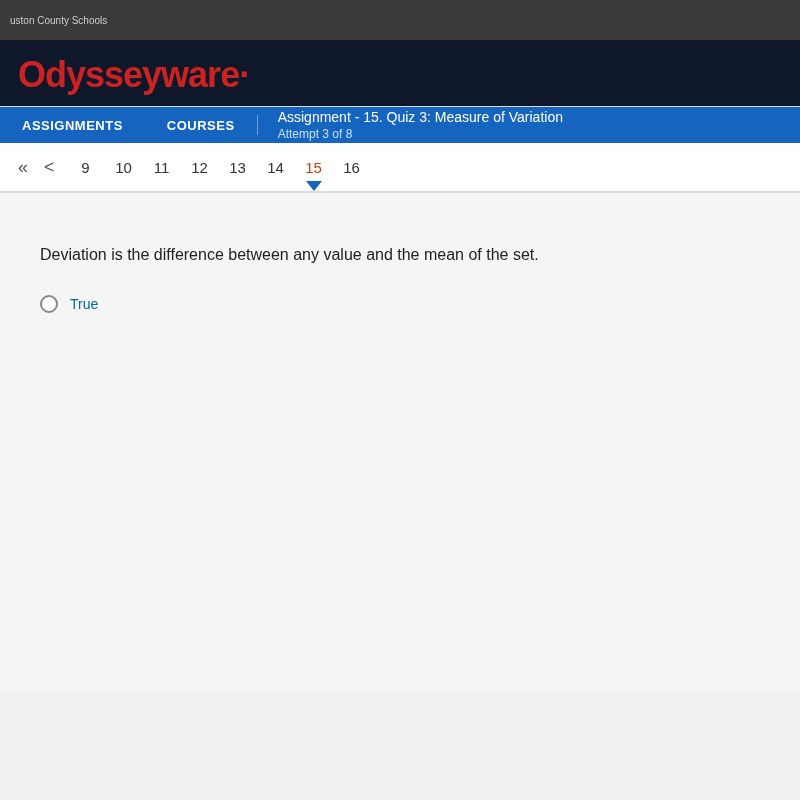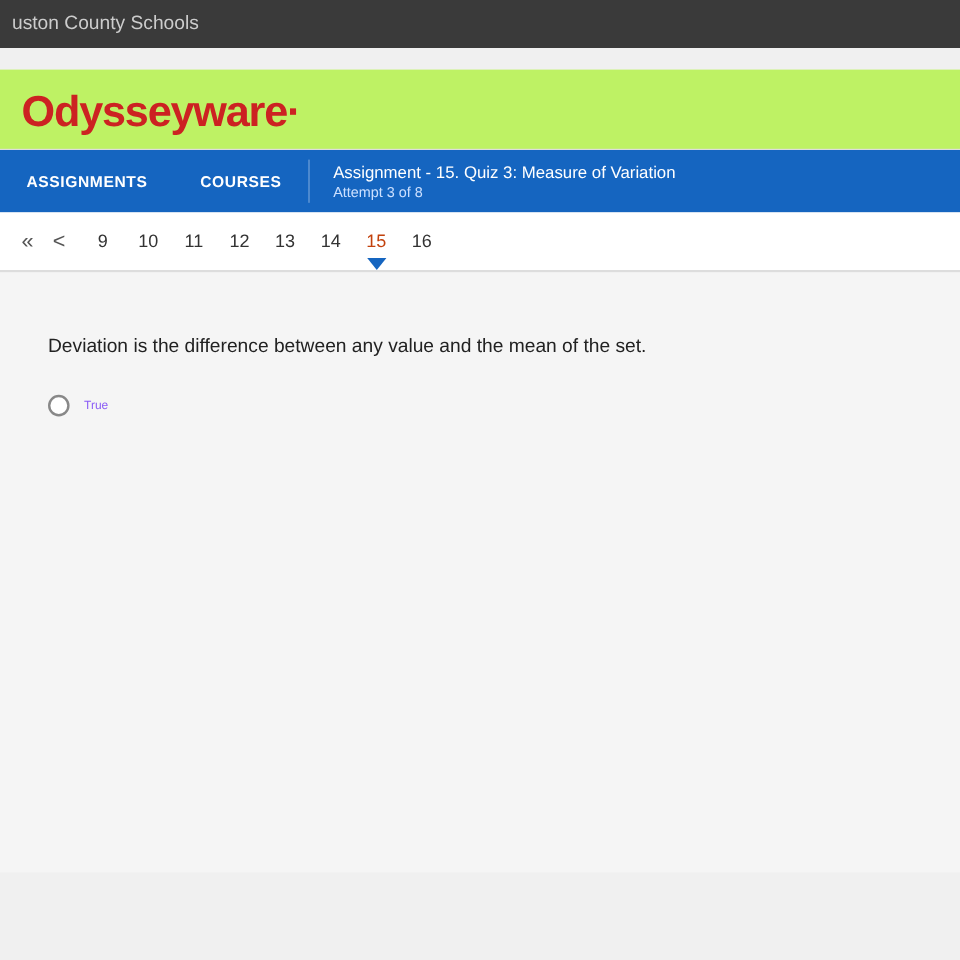--- a/index.html
+++ b/index.html
@@ -8,52 +8,51 @@
       background: #f0f0f0;
       width: 800px;
       height: 800px;
       overflow: hidden;
     }
 
     
     .browser-bar {
       background: #3a3a3a;
       color: #ccc;
-      font-size: 16px;
+      font-size: 10px;
       padding: 20px 10px;
       height: 22px;
       display: flex;
       align-items: center;
     }
 
     
     .logo-bar {
-      background: #bef264;
+      background: #0f172a;
       padding: 14px 18px 10px 18px;
       border-bottom: 1px solid #ddd;
-      margin-top: 18px;
     }
 
     .logo-text {
       font-size: 36px;
       font-weight: bold;
       color: #cc2222;
       letter-spacing: -1px;
     }
 
     .logo-dot {
       color: #cc2222;
     }
 
     
     .nav-bar {
       background: #1565c0;
       display: flex;
       align-items: stretch;
-      height: 52px;
+      height: 36px;
     }
 
     .nav-item {
       color: #fff;
       font-size: 13px;
       font-weight: bold;
       padding: 0 22px;
       display: flex;
       align-items: center;
       cursor: pointer;
@@ -170,22 +169,22 @@
       width: 18px;
       height: 18px;
       border-radius: 50%;
       border: 2px solid #888;
       margin-right: 12px;
       flex-shrink: 0;
       background: #fff;
     }
 
     .radio-label {
-      font-size: 10px;
-      color: #8b5cf6;
+      font-size: 14px;
+      color: #0369a1;
     }
   </style>
 </head>
 <body>
 
 <div class="browser-bar">
   <span>uston County Schools</span>
 </div>
 
 <div class="logo-bar">

